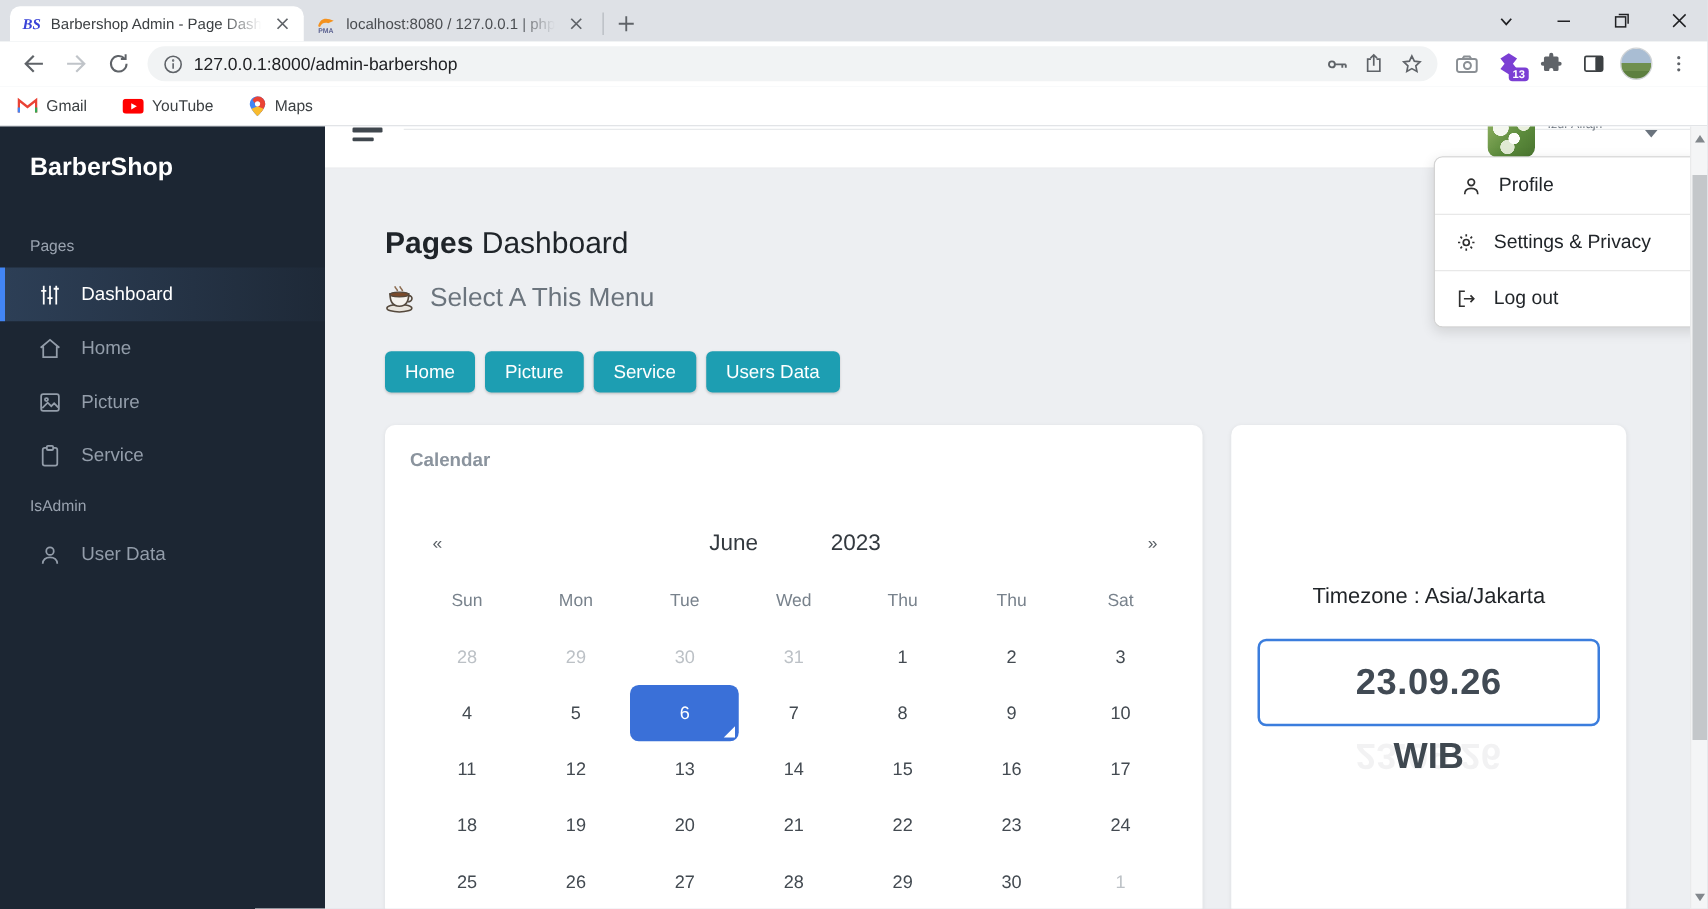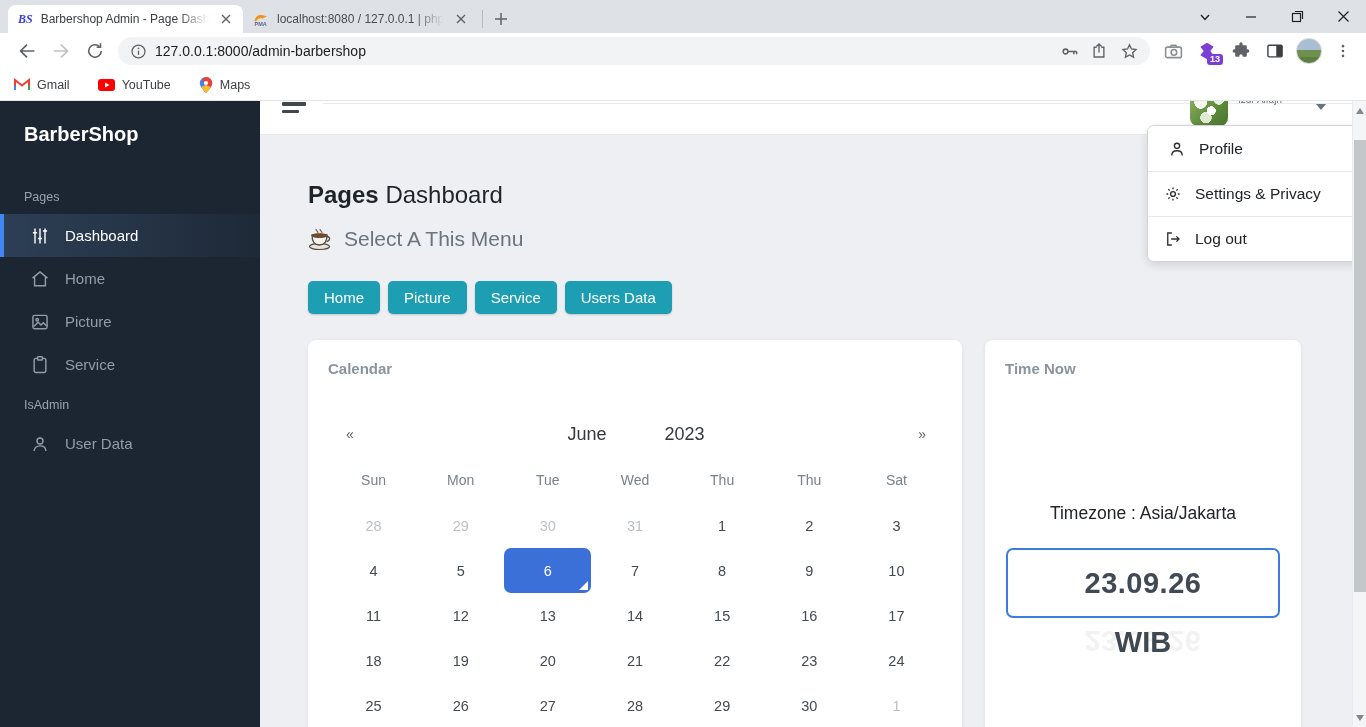--- a/index.html
+++ b/index.html
@@ -413,21 +413,20 @@
               <div class="cal-day">26</div>
               <div class="cal-day">27</div>
               <div class="cal-day">28</div>
               <div class="cal-day">29</div>
               <div class="cal-day">30</div>
               <div class="cal-day muted">1</div>
             </div>
         </div>
 
         <div class="card timenow">
-          <div class="card-title">Time Now</div>
           <div class="tz-label">Timezone : Asia/Jakarta</div>
           <div class="time-box">
             <span class="time-text">23.09.26</span>
           </div>
           <div class="wib-wrap">
             <div class="time-reflection">23.09.26</div>
             <div class="wib">WIB</div>
           </div>
         </div>
       </div>

